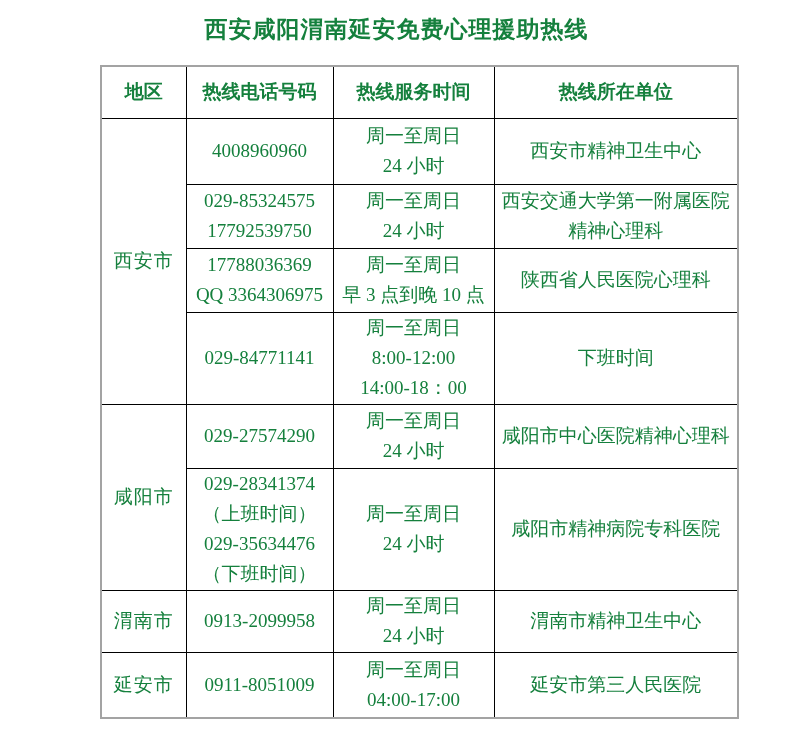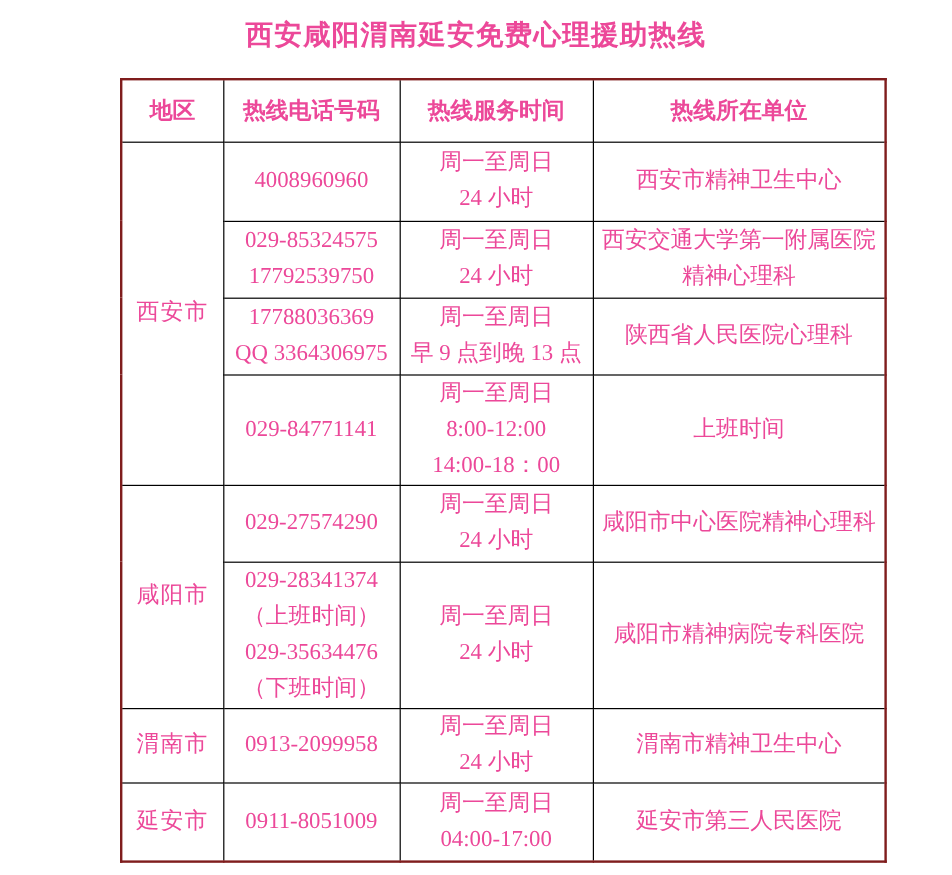--- a/index.html
+++ b/index.html
@@ -2,42 +2,42 @@
 <html><head>
 <meta charset="utf-8">
 <style>
   * { margin:0; padding:0; box-sizing:border-box; }
   html, body { background:#ffffff; }
   .page {
     position:relative;
     width:793px;
     height:729px;
     background:#ffffff;
-    color:#ec4899;
+    color:#15803d;
     font-family:"Liberation Serif","DejaVu Serif",serif;
     overflow:hidden;
   }
   .doc-title {
     padding-top:15px;
     text-align:center;
     font-size:23px;
     font-weight:bold;
     line-height:30px;
     font-family:"Liberation Serif","DejaVu Serif",serif;
     letter-spacing:1px;
   }
   .table-wrap {
     position:absolute;
     left:100px;
     top:65px;
   }
   table.hotline {
     border-collapse:collapse;
     table-layout:fixed;
-    border:2px solid #7f1d1d;
+    border:2px solid #a3a3a3;
   }
   table.hotline th,
   table.hotline td {
     border:1px solid #000;
     text-align:center;
     vertical-align:middle;
     padding:0 4px;
     overflow:hidden;
   }
   table.hotline th {
@@ -105,37 +105,37 @@
               <span class="text-line">精神心理科</span>
             </td>
           </tr>
           <tr style="height: 64px;">
             <td>
               <span class="text-line">17788036369</span>
               <span class="text-line">QQ 3364306975</span>
             </td>
             <td>
               <span class="text-line">周一至周日</span>
-              <span class="text-line">早 9 点到晚 13 点</span>
+              <span class="text-line">早 3 点到晚 10 点</span>
             </td>
             <td>
               <span class="text-line">陕西省人民医院心理科</span>
             </td>
           </tr>
           <tr style="height: 92px;">
             <td>
               <span class="text-line">029-84771141</span>
             </td>
             <td>
               <span class="text-line">周一至周日</span>
               <span class="text-line">8:00-12:00</span>
               <span class="text-line">14:00-18：00</span>
             </td>
             <td>
-              <span class="text-line">上班时间</span>
+              <span class="text-line">下班时间</span>
             </td>
           </tr>
           <tr style="height: 64px;">
             <td class="region-cell" rowspan="2">咸阳市</td>
             <td>
               <span class="text-line">029-27574290</span>
             </td>
             <td>
               <span class="text-line">周一至周日</span>
               <span class="text-line">24 小时</span>

